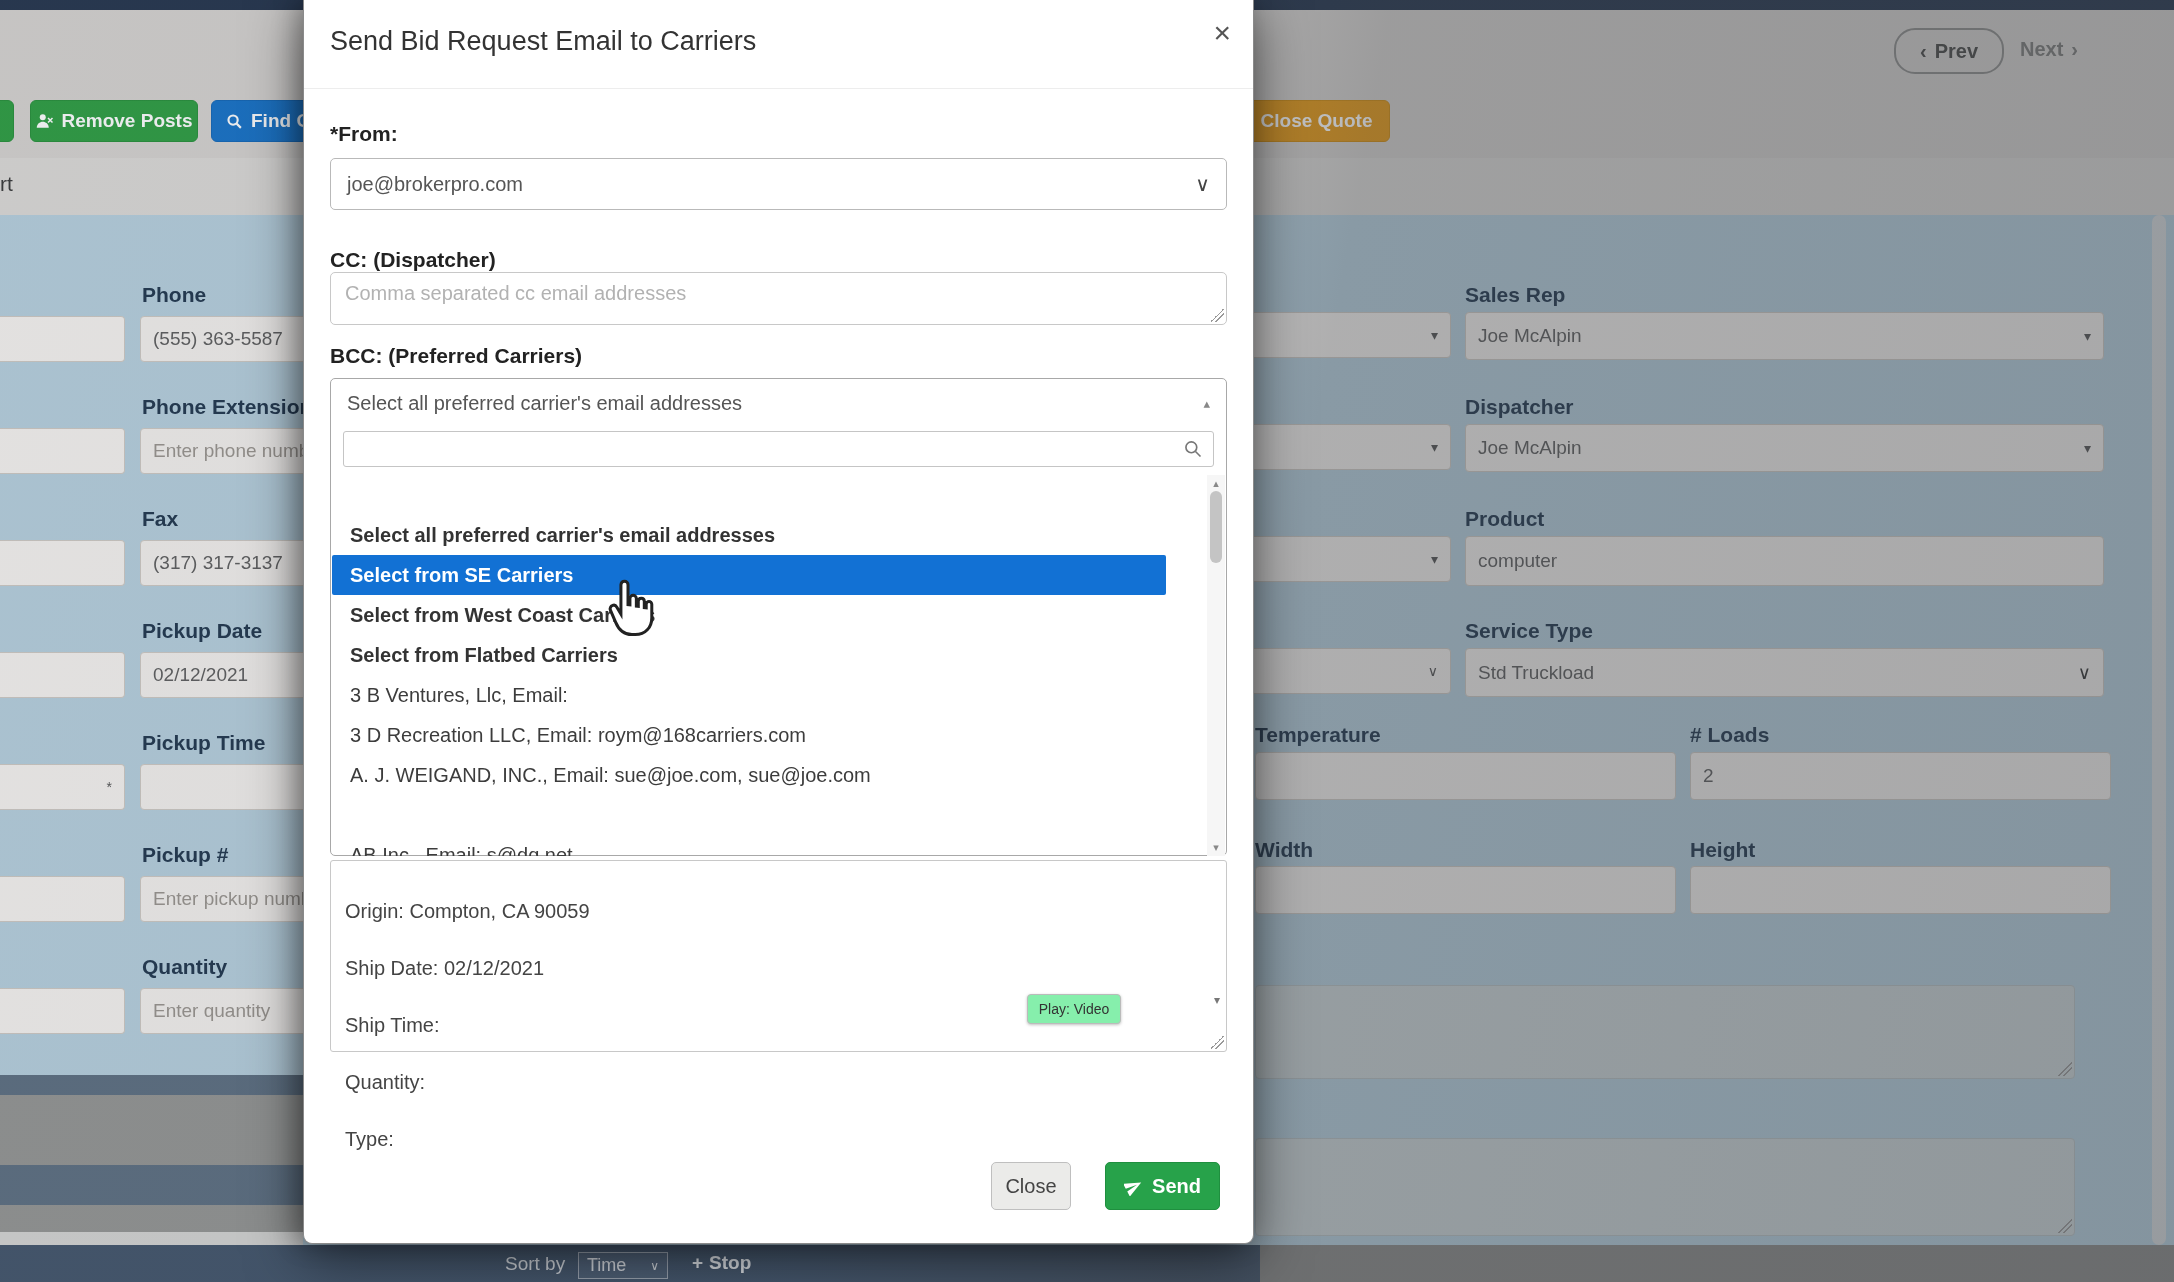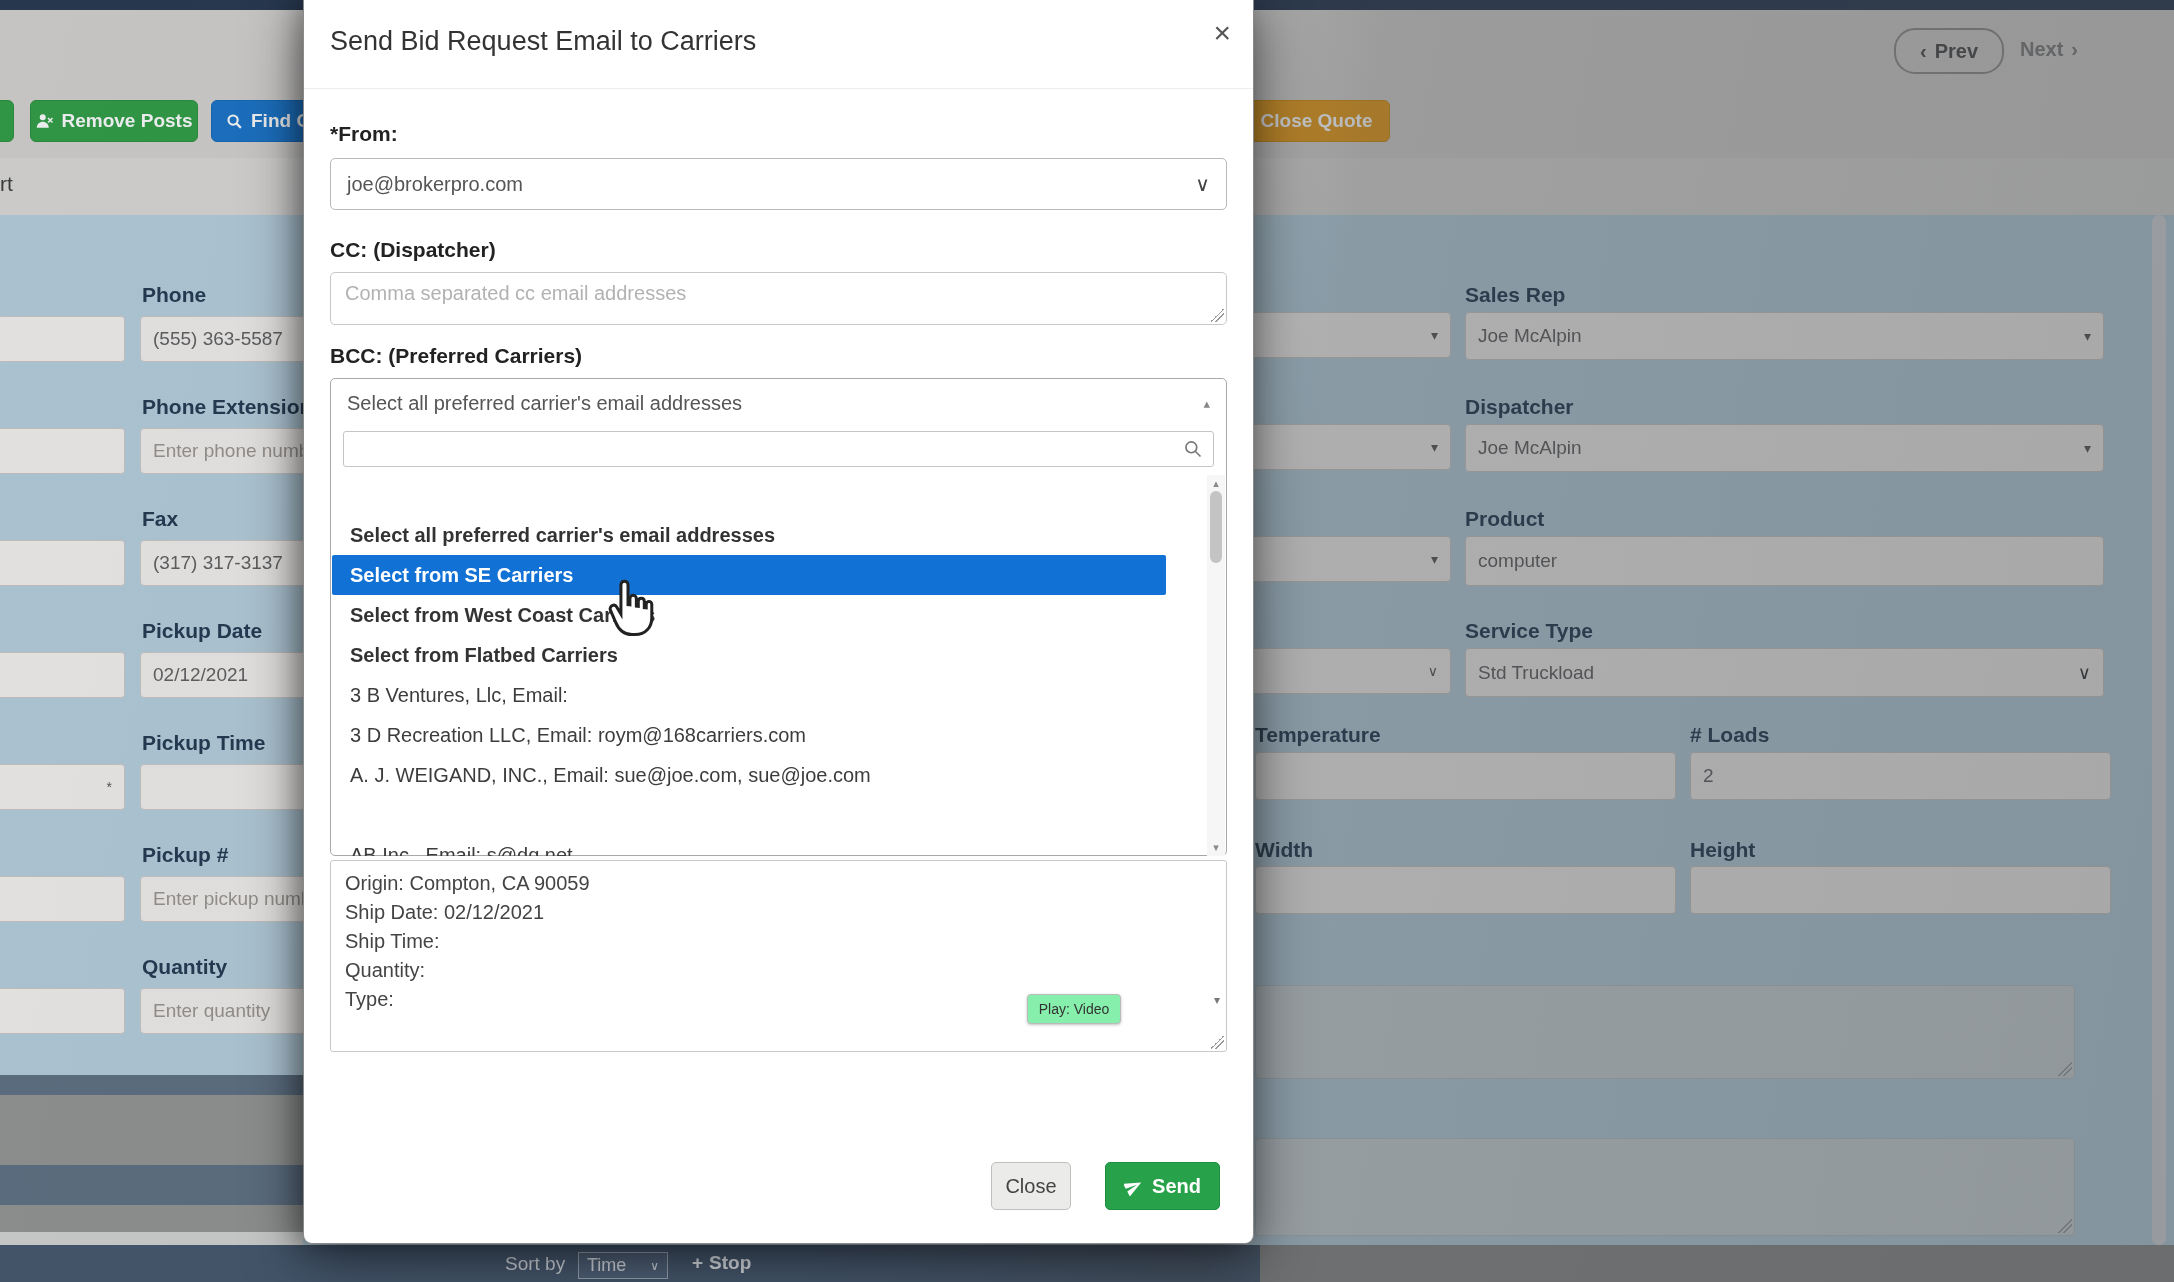--- a/index.html
+++ b/index.html
@@ -73,21 +73,21 @@
   .bcc-search svg{margin-left:auto;margin-right:10px;}
   .bcc-list{left:1px;top:96px;width:895px;height:381px;overflow:hidden;}
   .opt{position:absolute;left:0;width:870px;height:40px;display:flex;align-items:center;
        padding-left:18px;box-sizing:border-box;font-size:20px;color:#3c3c3c;white-space:nowrap;}
   .opt.hdr{font-weight:bold;color:#333;}
   .opt.hl{background:#1271d4;color:#fff;font-weight:bold;width:834px;border-radius:2px;}
   .lscroll{position:absolute;right:2px;top:0;width:18px;height:381px;background:#f6f6f6;}
   .lscroll .a{position:absolute;left:0;width:18px;text-align:center;font-size:11px;color:#888;}
   .lscroll .thumb{position:absolute;left:3px;top:16px;width:12px;height:72px;background:#c4c4c4;border-radius:6px;}
 
-  .body-line{line-height:29px;white-space:nowrap;}
+  .body-line{line-height:29px;white-space:nowrap;margin-top:28px;}
   .play-chip{position:absolute;left:696px;top:133px;width:92px;height:28px;background:#86efac;
              border:1px solid #bbb;border-radius:4px;box-shadow:0 1px 3px rgba(0,0,0,.25);
              display:flex;align-items:center;justify-content:center;font-size:14px;color:#333;}
   .ta-arrow{position:absolute;right:6px;top:132px;font-size:12px;color:#777;}
 
   .f-btn{height:48px;border-radius:5px;display:flex;align-items:center;justify-content:center;
          gap:9px;font-size:20px;box-sizing:border-box;}
   .f-close{left:687px;top:1162px;width:80px;background:#ebebe9;border:1px solid #bfbfbf;color:#444;}
   .f-send{left:801px;top:1162px;width:115px;background:#27a24a;border:1px solid #1f8f3f;
           color:#fff;font-weight:bold;}
@@ -265,21 +265,21 @@
     <div class="abs m-title">Send Bid Request Email to Carriers</div>
     <div class="abs m-close">×</div>
     <div class="abs m-divider"></div>
 
     <div class="abs m-label" style="left:26px;top:122px;">*From:</div>
     <div class="abs m-select" style="top:158px;">
       <span>joe@brokerpro.com</span>
       <span class="chev">∨</span>
     </div>
 
-    <div class="abs m-label" style="left:26px;top:238px;">CC: (Dispatcher)</div>
+    <div class="abs m-label" style="left:26px;top:248px;">CC: (Dispatcher)</div>
     <div class="abs m-textarea" style="top:272px;height:53px;">
       <div class="m-ph">Comma separated cc email addresses</div>
       <span class="resize-handle"></span>
     </div>
 
     <div class="abs m-label" style="left:26px;top:344px;">BCC: (Preferred Carriers)</div>
 
     <div class="abs bcc">
       <div class="abs bcc-head">
         <span>Select all preferred carrier's email addresses</span>

